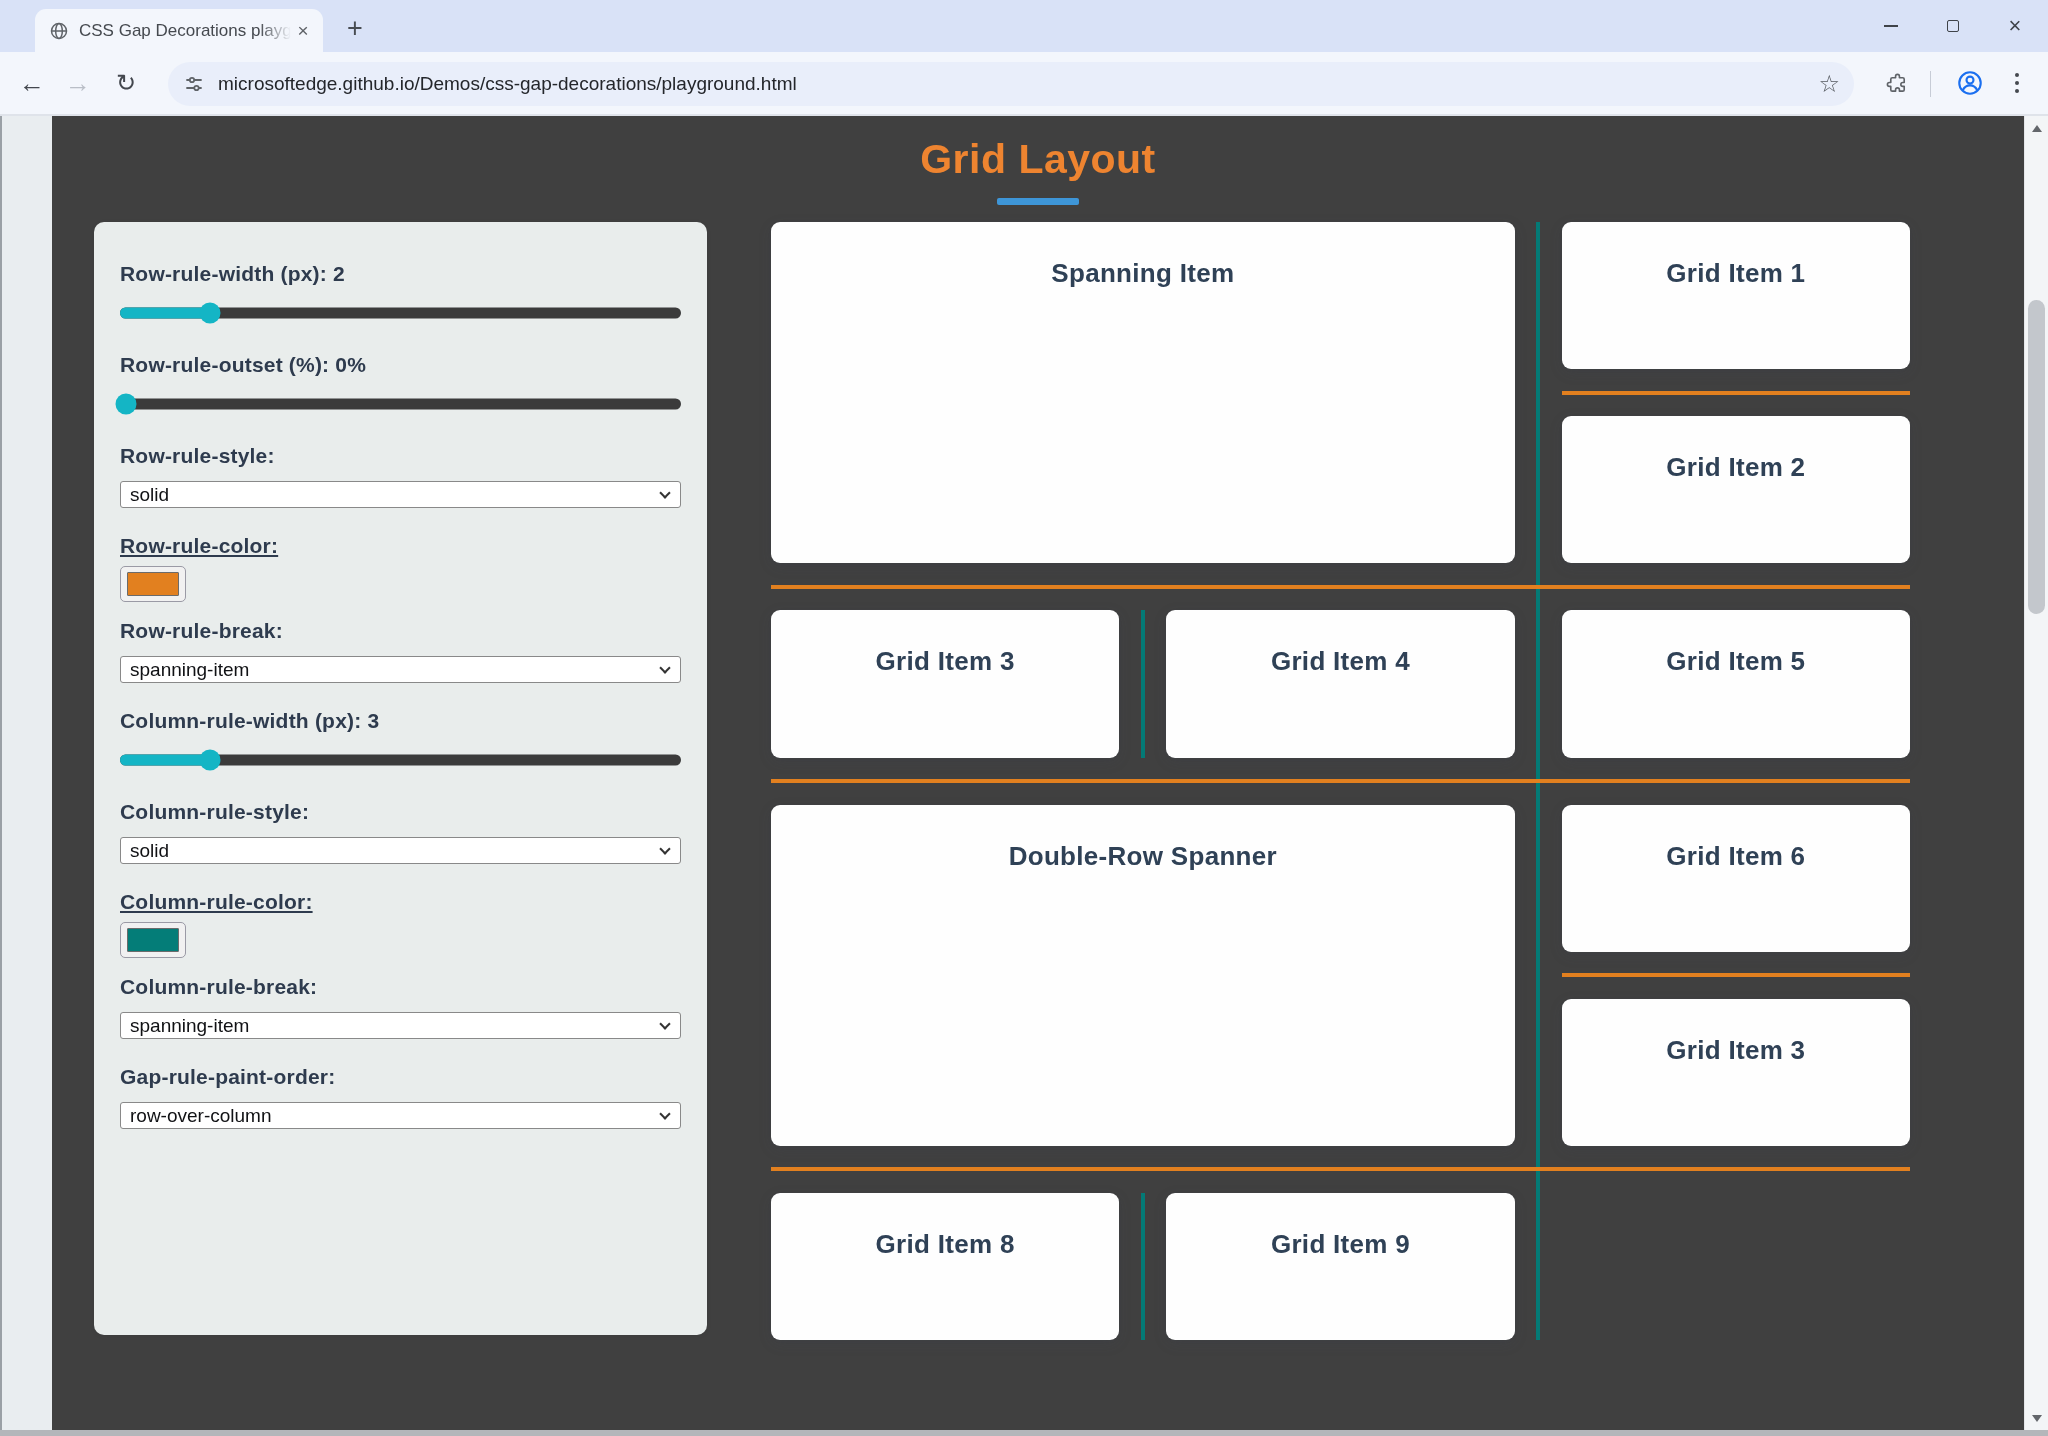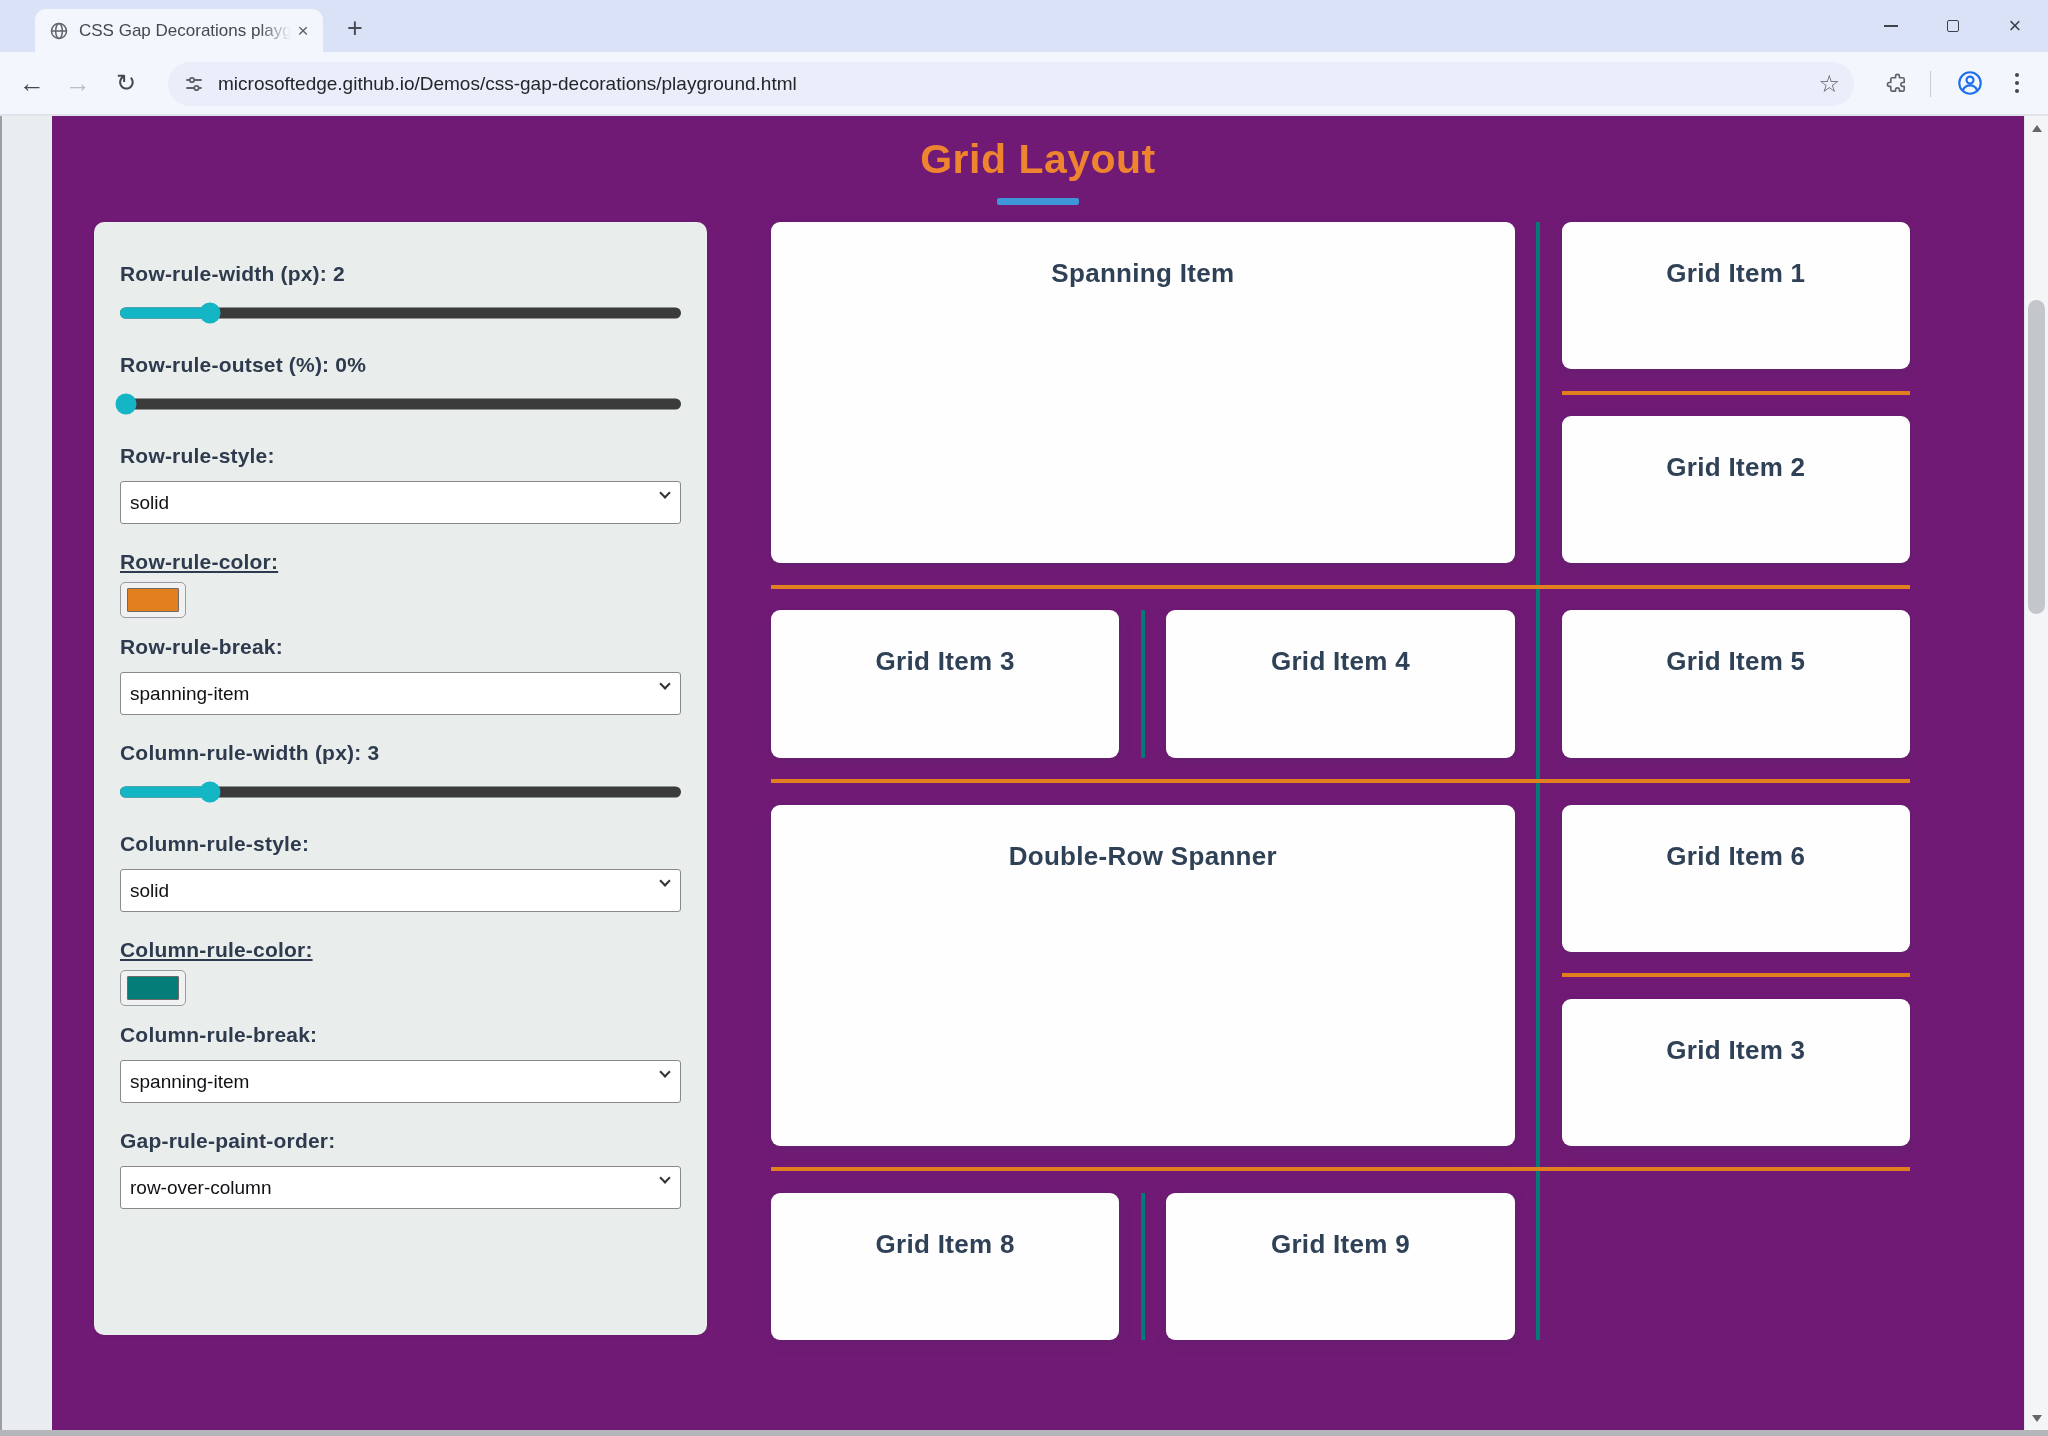--- a/index.html
+++ b/index.html
@@ -37,42 +37,42 @@
   .tool-ico{position:absolute;top:0;height:62px;width:40px;display:flex;align-items:center;justify-content:center;}
   #ext-btn{left:1877px}
   .toolbar-sep{position:absolute;left:1930px;top:19px;width:1px;height:26px;background:#c7ccd6;}
   #avatar-btn{left:1950px}
   #menu-btn{left:1997px;flex-direction:column;gap:4px;}
   .dot{width:4px;height:4px;border-radius:50%;background:#45494f;}
 
   
   .page{position:absolute;top:116px;left:0;right:0;bottom:6px;background:#e9edf0;
         border-left:2px solid #9aa0a6;}
-  .content{position:absolute;left:50px;top:0;right:24px;bottom:0;background:#701a75;overflow:hidden;}
+  .content{position:absolute;left:50px;top:0;right:24px;bottom:0;background:#404040;overflow:hidden;}
   .page-title{margin:20px 0 0;text-align:center;font-size:41px;font-weight:700;color:var(--orange,#ee8430);
         letter-spacing:.5px;}
   .title-underline{width:82px;height:7px;background:var(--blue,#3e96d8);margin:15px auto 0;border-radius:2px;}
 
   
   .sidebar{position:absolute;left:42px;top:106px;width:613px;height:1113px;background:#e9edec;
            border-radius:10px;padding:40px 26px;box-shadow:0 1px 5px rgba(0,0,0,.07);}
   .group{margin-bottom:26px;}
   .group.color-group{margin-bottom:17px;}
   .glabel{font-size:21px;font-weight:700;color:#2e3b4e;margin-bottom:13px;letter-spacing:.2px;}
   .color-group .glabel{margin-bottom:8px;text-decoration:underline;}
   .slider{position:relative;height:28px;}
   .slider .track{position:absolute;left:0;right:0;top:50%;transform:translateY(-50%);height:11px;
                  border-radius:6px;background:#3b3b3b;}
   .slider .fill{position:absolute;left:0;top:50%;transform:translateY(-50%);height:11px;
                 border-radius:6px;background:var(--teal,#14b5c5);}
   .slider .thumb{position:absolute;top:50%;width:21px;height:21px;border-radius:50%;
                  background:var(--teal,#14b5c5);transform:translate(-50%,-50%);}
   .focus-ring{border:3px solid #0c0c0c;border-radius:8px;background:#fdfdfd;padding:2px 4px;}
   .focus-ring .slider{height:20px;}
-  .select{position:relative;height:43px;background:#fff;border:1px solid #898989;border-radius:3px;
+  .select{position:relative;height:27px;background:#fff;border:1px solid #898989;border-radius:3px;
           display:flex;align-items:center;padding:0 30px 0 9px;font-size:19px;color:#101114;}
   .select .chev{position:absolute;right:11px;top:7px;width:8px;height:8px;
           border-right:2.2px solid #333;border-bottom:2.2px solid #333;transform:rotate(45deg);}
   .colorinput{width:66px;height:36px;background:#f1f1f1;border:1px solid #9a9aa5;border-radius:5px;
           padding:5px 6px;}
   .colorinput .swatch{width:100%;height:100%;border:1px solid #6b6b6b;border-radius:1px;}
 
   
   .grid{position:absolute;left:719px;top:106px;width:1139px;height:1118px;display:grid;
         grid-template-columns:repeat(3,1fr);grid-template-rows:repeat(6,1fr);gap:47px;}

